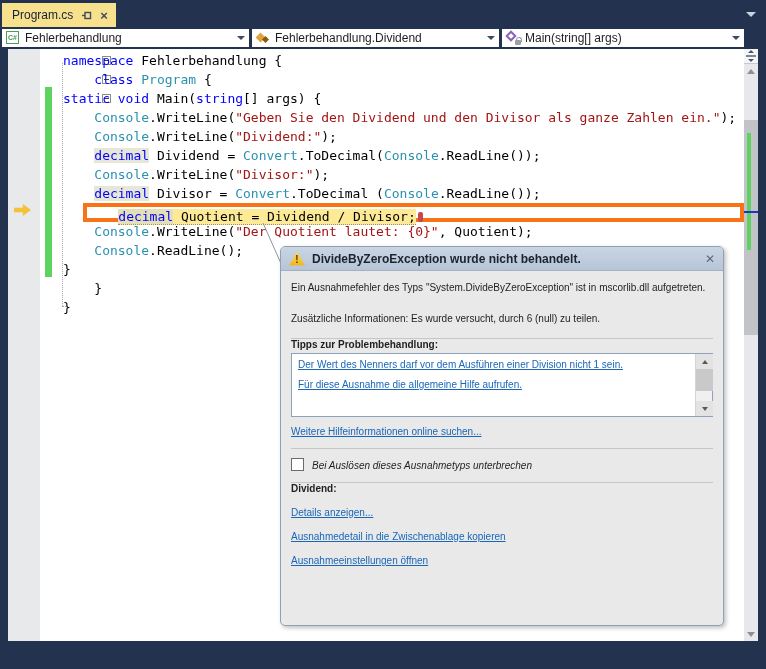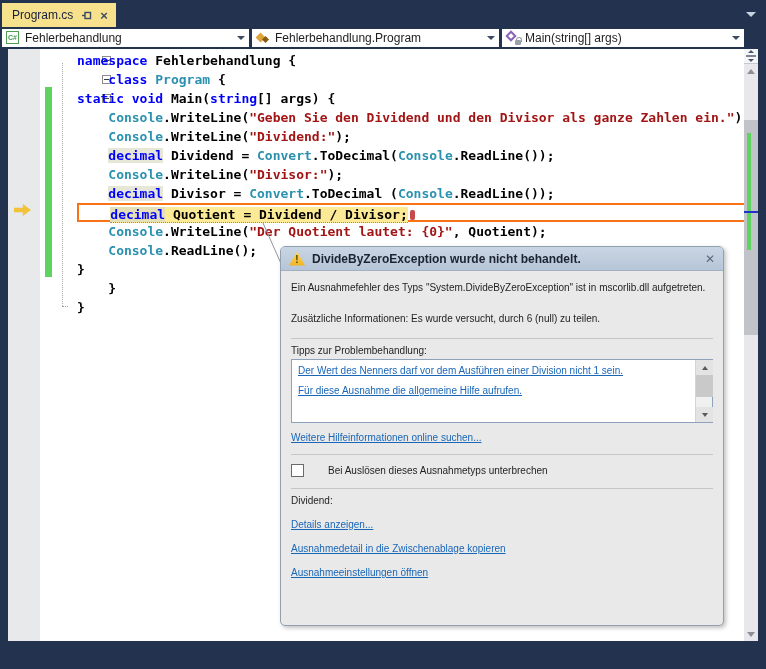--- a/index.html
+++ b/index.html
@@ -31,28 +31,28 @@
   
   .editor { position:absolute; left:8px; top:49px; width:736px; height:592px; background:#ffffff; }
   .glyph-margin { position:absolute; left:0; top:0; width:32px; height:100%; background:#e8e9ea; }
   .change-bar { position:absolute; left:37px; top:38px; width:7px; height:190px; background:#5fd35f; }
   .fold-margin { position:absolute; left:44px; top:0; width:16px; height:100%; }
   .fold-guide { position:absolute; left:54px; top:14px; height:243px; border-left:1px dotted #a9a9a9; }
   .fold-guide-tick { position:absolute; left:54px; top:257px; width:6px; border-top:1px dotted #a9a9a9; }
   .fold-box { position:absolute; left:50px; width:9px; height:9px; background:#fff; border:1px solid #8c8c8c; }
   .fold-minus { position:absolute; left:1px; top:3px; width:5px; height:1px; background:#3c3c3c; }
 
-  .code-lines { position:absolute; left:69px; top:2px; width:681px; font-family:"DejaVu Sans Mono", monospace; font-size:13px; line-height:19px; white-space:pre;font-weight:bold; }
+  .code-lines { position:absolute; left:55px; top:2px; width:681px; font-family:"DejaVu Sans Mono", monospace; font-size:13px; line-height:19px; white-space:pre; }
   .code-line { height:19px; }
   .tk-kw { color:#0000ff; }
   .tk-ty { color:#2b91af; }
   .tk-st { color:#a31515; }
   .tk-pl { color:#000000; }
   .tk-kwh { color:#0000ff; background:#e7e7d8; }
-  .exception-line { background:#ffffff; border:2px solid #f97316; }
+  .exception-line { background:#ffffff; border:4px solid #f97316;margin-left:20px; }
   .exception-line .tk-kwh { background:#e4dfb6; }
   .exc-hl { background:#fdea97; border-bottom:1px dotted #97906a; }
   .err-glyph { display:inline-block; width:5px; height:10px; background:#c64a4a; border-radius:2px; margin-left:2px; vertical-align:-1px; }
 
   .current-stmt-arrow { position:absolute; left:6px; top:155px; width:17px; height:12px; background:#f2c23a;
     clip-path:polygon(0 32%, 52% 32%, 52% 0, 100% 50%, 52% 100%, 52% 68%, 0 68%);
     filter:drop-shadow(0 0 1px #8a6d1a); }
 
   .callout-svg { position:absolute; left:195px; top:166px; pointer-events:none; }
 
@@ -71,32 +71,32 @@
   .exc-header { height:24px; background:linear-gradient(#c9d5e3,#b6c5d8); display:flex; align-items:center; padding:0 8px; gap:7px; border-bottom:1px solid #a3b0c0; }
   .exc-header .title { font-size:12px; font-weight:bold; color:#1b2330; flex:1; }
   .warn-tri { position:relative; width:16px; height:14px; flex:none; }
   .warn-tri .tri { position:absolute; inset:0; background:linear-gradient(#ffd75e,#f0b41d); clip-path:polygon(50% 0, 100% 100%, 0 100%); }
   .warn-tri .bang { position:absolute; left:0; top:2px; width:100%; text-align:center; font-size:10px; font-weight:bold; color:#463a00; }
   .exc-close { font-size:12px; color:#5c6a7a; line-height:1; }
   .exc-body { padding:0 10px; font-size:10px; color:#1e1e1e; }
   .exc-msg1 { margin-top:9px; line-height:16px; width:424px; }
   .exc-msg2 { margin-top:15px; line-height:16px; }
   .exc-sep { border:none; border-top:1px solid #c6c6c6; margin-top:11px; }
-  .exc-subhead { margin-top:6px; font-weight:normal; }
+  .exc-subhead { font-weight:bold; }
   .tips-box { margin-top:3px; height:64px; background:#fff; border:1px solid #8fa2bb; position:relative; padding:5px 24px 0 6px; }
   .tips-box .tip-link { display:block; color:#1a66b8; margin-bottom:9px; white-space:nowrap; }
   .tips-scroll { position:absolute; right:0; top:0; width:17px; height:100%; background:#f0f0f0; border-left:1px solid #d5d5d5; }
   .ts-btn { position:absolute; left:0; width:17px; height:15px; background:#e3e3e3; display:flex; align-items:center; justify-content:center; }
   .ts-up { top:0; } .ts-down { bottom:0; }
   .ts-tri-up { width:0; height:0; border-left:3.5px solid transparent; border-right:3.5px solid transparent; border-bottom:4px solid #5a5a5a; }
   .ts-tri-down { width:0; height:0; border-left:3.5px solid transparent; border-right:3.5px solid transparent; border-top:4px solid #5a5a5a; }
   .ts-thumb { position:absolute; left:0; top:15px; width:17px; height:22px; background:#c9c9c9; }
   .link { color:#1a66b8; }
   .search-link { display:inline-block; margin-top:9px; }
-  .chk-row { display:flex; align-items:center; gap:24px; margin-top:9px; }
+  .chk-row { display:flex; align-items:flex-end; gap:8px; margin-top:9px;font-style:italic; }
   .chk-box { width:13px; height:13px; background:#fff; border:1px solid #6b6b6b; flex:none; }
   .action-link { display:block; margin-top:13px; }
 
   
   .bottom-bar { position:absolute; left:0; top:676px; width:766px; height:16px; background:#e8e8ec; }
   .zoom-combo { position:absolute; left:2px; top:0; width:60px; height:16px; background:#fff; display:flex; align-items:center; padding:0 4px; }
   .zoom-combo .label { font-size:11px; color:#1e1e1e; flex:1; }
   .h-left { position:absolute; left:68px; top:4px; width:0; height:0; border-top:4px solid transparent; border-bottom:4px solid transparent; border-right:5px solid #8a8f98; }
   .h-thumb { position:absolute; left:80px; top:1px; width:480px; height:14px; background:#c2c3c9; }
   .h-right { position:absolute; left:735px; top:4px; width:0; height:0; border-top:4px solid transparent; border-bottom:4px solid transparent; border-left:5px solid #8a8f98; }
@@ -126,21 +126,21 @@
         <span class="csharp-box">C#</span>
       </span>
     <span class="label">Fehlerbehandlung</span>
     <span class="combo-arrow"></span>
   </div>
   <div class="nav-combo" style="left:252px; width:247px;">
     <span class="nav-icon">
         <span class="class-d1"></span>
         <span class="class-d2"></span>
       </span>
-    <span class="label">Fehlerbehandlung.Program</span>
+    <span class="label">Fehlerbehandlung.Dividend</span>
     <span class="combo-arrow"></span>
   </div>
   <div class="nav-combo" style="left:502px; width:242px;">
     <span class="nav-icon">
         <span class="method-d"></span>
         <span class="method-lock"></span>
       </span>
     <span class="label">Main(string[] args)</span>
     <span class="combo-arrow"></span>
   </div>

